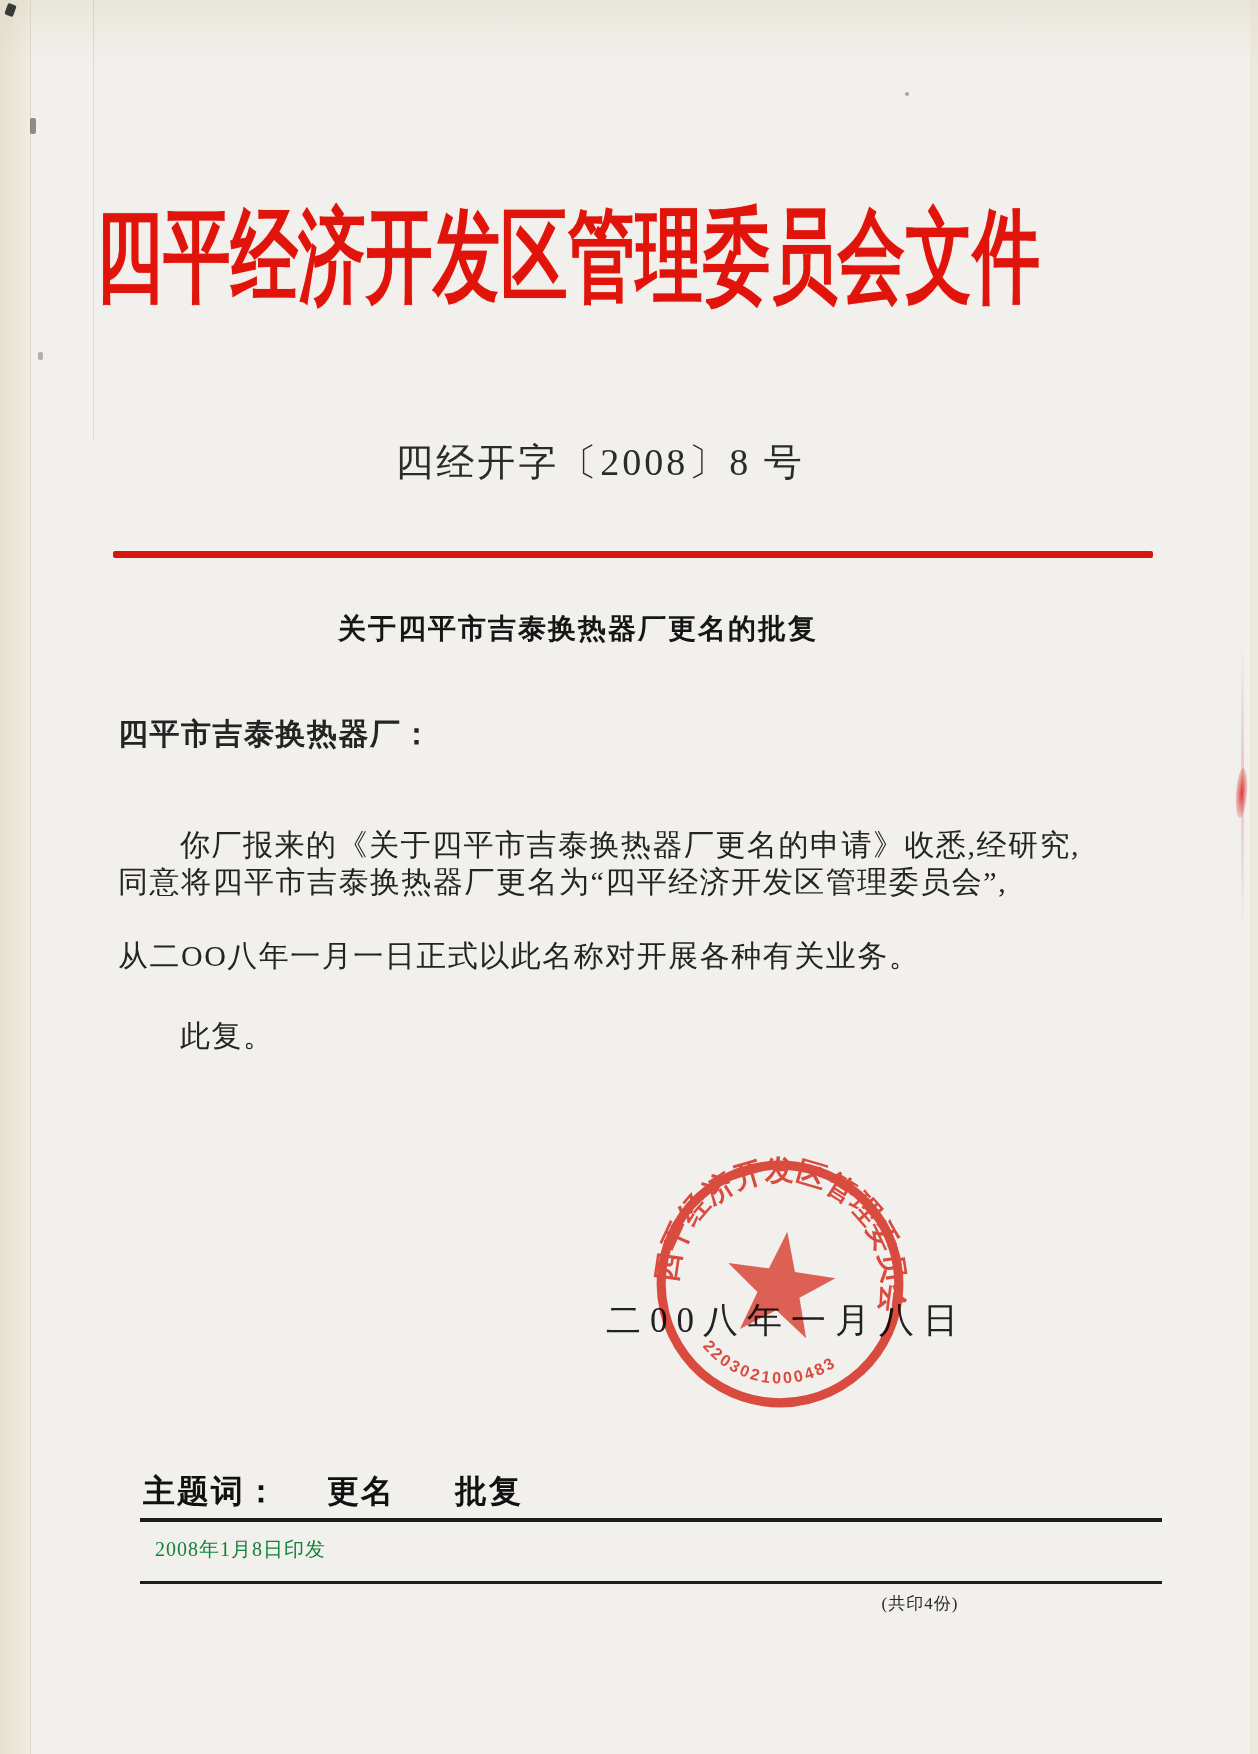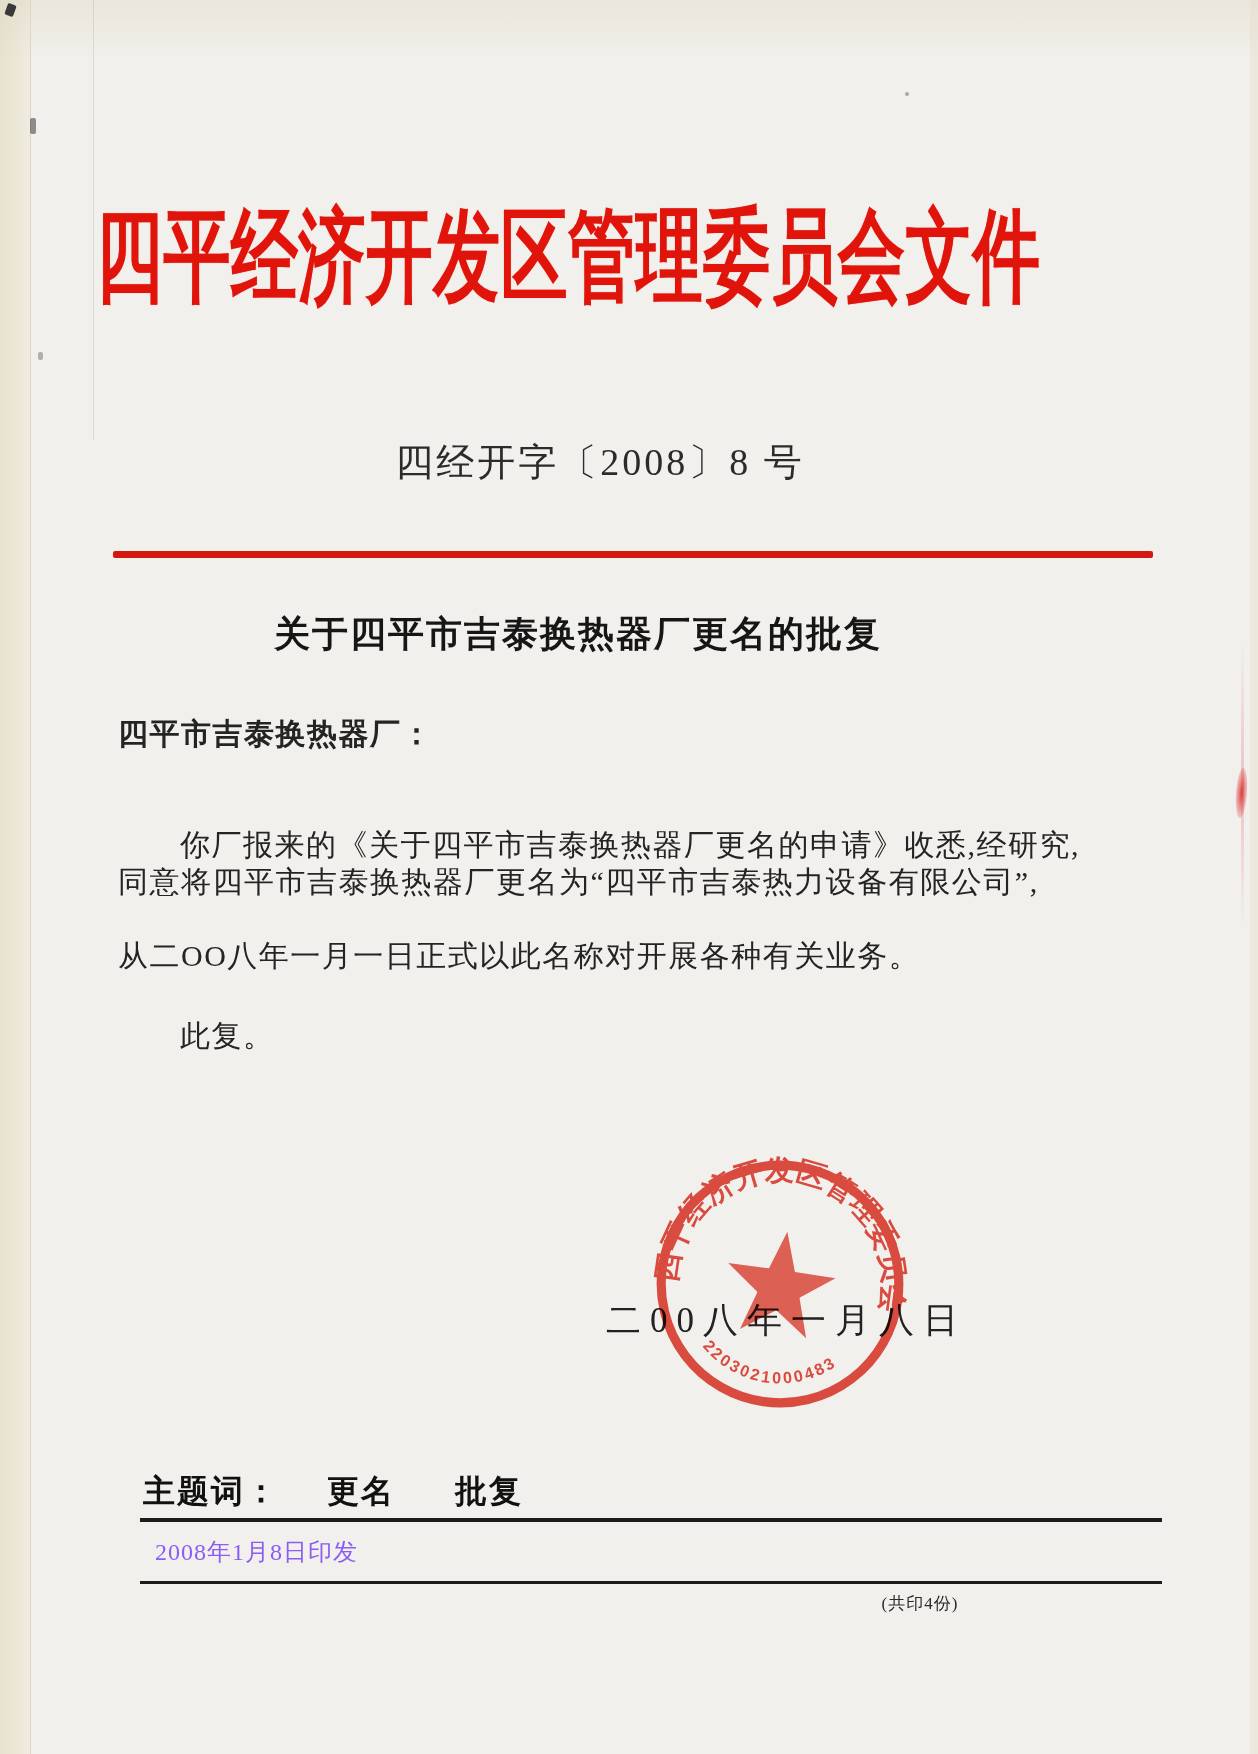--- a/index.html
+++ b/index.html
@@ -57,21 +57,21 @@
     text-align:center;font-size:38px;letter-spacing:3px;color:#2b2b2b;
   }
   .red-rule{
     position:absolute;left:113px;top:551px;width:1040px;height:7px;
     background:#d6170f;border-radius:2px;
   }
 
   
   .doc-title{
     position:absolute;left:0;top:610px;width:1156px;text-align:center;
-    font-size:36px;font-weight:bold;letter-spacing:2px;color:#161616;
+    font-size:28px;font-weight:bold;letter-spacing:2px;color:#161616;
     font-family:"Liberation Sans", sans-serif;
   }
   .body-block{position:absolute;left:118px;top:700px;width:940px;}
   .body-line{
     position:absolute;left:0;width:940px;
     font-size:30px;letter-spacing:1.5px;color:#242424;white-space:nowrap;
   }
   .salutation{top:14px;font-weight:bold;}
   .para-0{top:105px;text-indent:62px;margin-top:20px;}
   .para-1{top:162px;}
@@ -98,21 +98,21 @@
   .keywords-row .kw-label{margin-right:48px;}
   .keywords-row .kw{margin-right:60px;}
   .black-rule{position:absolute;left:140px;width:1022px;background:#1c1c1c;}
   .rule-a{top:1518px;height:4px;}
   .rule-b{top:1581px;height:3px;}
   .office-row{
     position:absolute;left:155px;top:1536px;width:990px;
     display:flex;justify-content:space-between;align-items:baseline;
   }
   .office-name{font-size:30px;font-weight:600;letter-spacing:2px;color:#1d1d1d;}
-  .print-date{font-size:24px;letter-spacing:1px;color:#8b5cf6;}
+  .print-date{font-size:20px;letter-spacing:1px;color:#15803d;}
   .copies-note{
     position:absolute;left:795px;top:1592px;width:250px;text-align:center;
     font-size:17px;color:#2a2a2a;letter-spacing:1px;
   }
 </style>
 </head>
 <body>
 
 <div class="scan-left-strip"></div>
 <div class="scan-right-strip"></div>
@@ -126,21 +126,21 @@
 <div class="red-smudge"></div>
 
 <div class="org-title">四平经济开发区管理委员会文件</div>
 <div class="doc-number">四经开字〔2008〕8 号</div>
 <div class="red-rule"></div>
 
 <div class="doc-title">关于四平市吉泰换热器厂更名的批复</div>
 <div class="body-block">
   <div class="body-line salutation">四平市吉泰换热器厂：</div>
   <div class="body-line para-0">你厂报来的《关于四平市吉泰换热器厂更名的申请》收悉,经研究,</div>
-  <div class="body-line para-1">同意将四平市吉泰换热器厂更名为“四平市吉泰热力设备有限公司”,</div>
+  <div class="body-line para-1">同意将四平市吉泰换热器厂更名为“四平经济开发区管理委员会”,</div>
   <div class="body-line para-2">从二OO八年一月一日正式以此名称对开展各种有关业务。</div>
   <div class="body-line closing">此复。</div>
 </div>
 
 <div class="issue-date">二00八年一月八日</div>
 
 <svg class="seal" viewBox="0 0 260 260">
   <g transform="rotate(8 130 130)" opacity="0.92">
     <circle cx="130" cy="130" r="117" fill="none" stroke="#e23528" stroke-width="9"></circle>
     <path id="sealArcTop" d="M 37.6,173 A 102,102 0 1 1 222.4,173" fill="none"></path>

